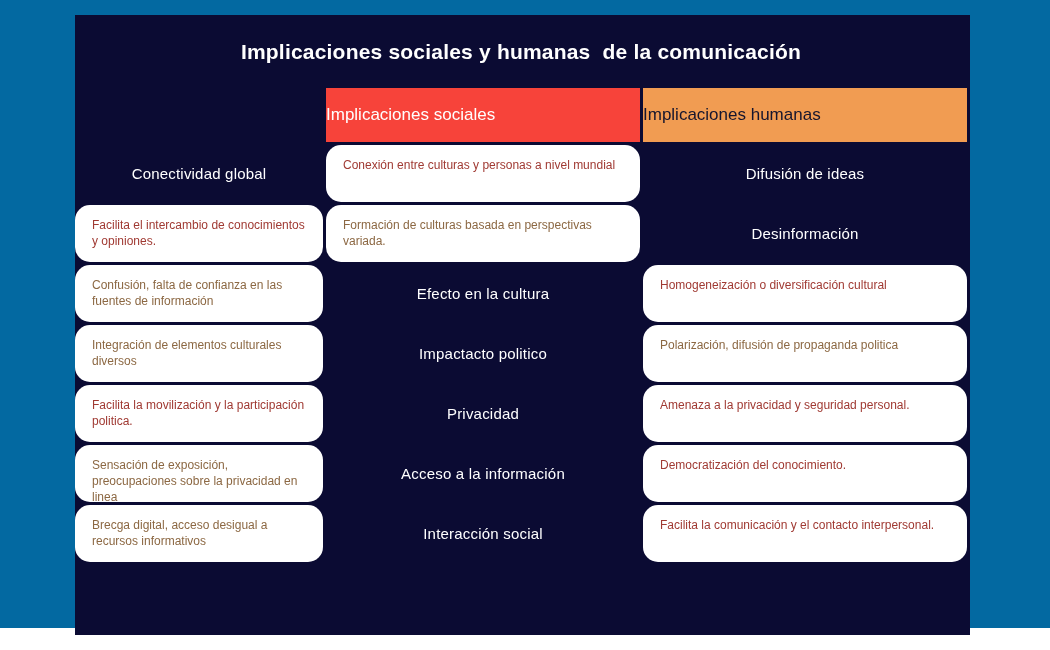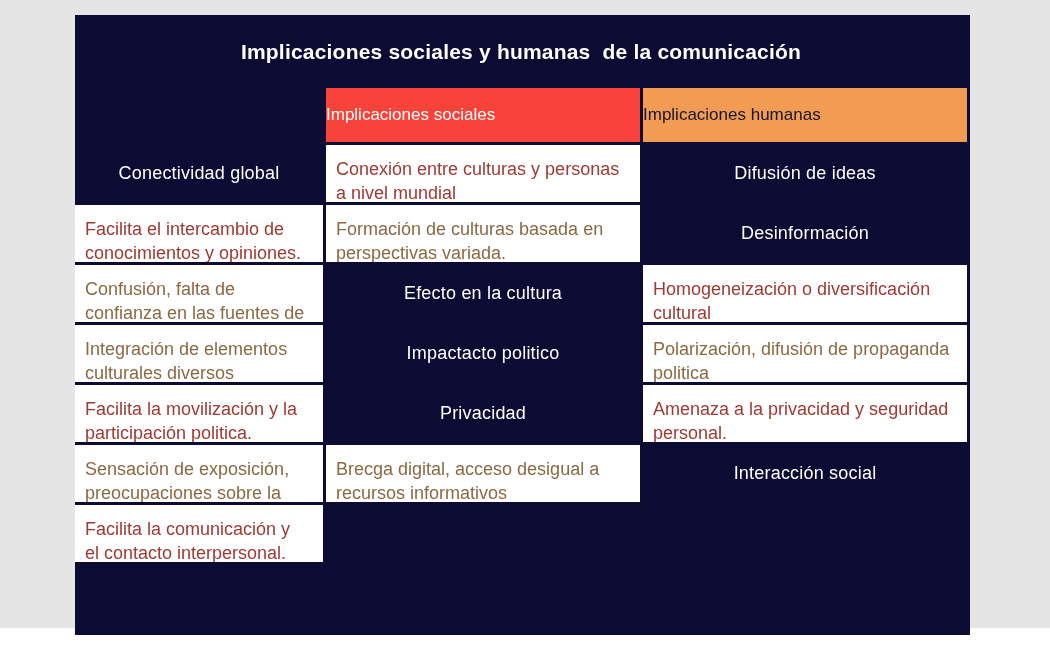--- a/index.html
+++ b/index.html
@@ -6,21 +6,21 @@
     --navy:#0b0b33;
     --red:#f7433a;
     --orange:#f19c52;
     --social-text:#a03a33;
     --human-text:#8c6843;
     --cell-bg:#ffffff;
   }
   *{margin:0;padding:0;box-sizing:border-box;}
   html,body{width:1050px;height:650px;background:#ffffff;overflow:hidden;
     font-family:"Liberation Sans","DejaVu Sans",sans-serif;}
-  .page{position:relative;width:1050px;height:628px;background:#e5e5e5;}
+  .page{position:relative;width:1050px;height:628px;background:#0369a1;}
   .table-card{
     position:absolute;left:75px;top:15px;width:895px;height:620px;
     background:var(--navy);
     padding:0 3px 13px 0;
   }
   .title-bar{
     height:73px;display:flex;align-items:center;justify-content:center;
   }
   .title{
     color:#ffffff;font-size:21px;font-weight:700;letter-spacing:.2px;
@@ -38,27 +38,27 @@
   .corner{background:var(--navy);}
   .head{
     display:flex;align-items:center;
     font-size:17px;font-weight:500;
   }
   .social-head{background:var(--red);color:#ffffff;}
   .human-head{background:var(--orange);color:#15152e;}
   .label{
     background:var(--navy);color:#ffffff;
     display:flex;align-items:center;justify-content:center;
-    text-align:center;font-size:18px;font-weight:400;letter-spacing:.2px;
+    text-align:center;font-size:15px;font-weight:400;letter-spacing:.2px;
     padding:0 5px;
   }
   .body{
     background:var(--cell-bg);
-    padding:12px 14px 6px 10px;
-    font-size:18px;line-height:1.35;
+    padding:12px 14px 6px 17px;
+    font-size:12px;line-height:1.35;border-radius:15px;
   }
   .social{color:var(--social-text);}
   .human{color:var(--human-text);}
 </style>
 </head>
 <body>
 
 <div class="page">
   <div class="table-card">
     <div class="title-bar">
@@ -84,19 +84,21 @@
   <div class="cell body human">Integración de elementos culturales diversos</div>
 
   <div class="cell label">Impactacto politico</div>
   <div class="cell body human">Polarización, difusión de propaganda politica</div>
   <div class="cell body social">Facilita la movilización y la participación politica.</div>
 
   <div class="cell label">Privacidad</div>
   <div class="cell body social">Amenaza a la privacidad y seguridad personal.</div>
   <div class="cell body human">Sensación de exposición, preocupaciones sobre la privacidad en linea</div>
 
+  <div class="cell label">Acceso a la información</div>
+  <div class="cell body social">Democratización del conocimiento.</div>
   <div class="cell body human">Brecga digital, acceso desigual a recursos informativos</div>
 
   <div class="cell label">Interacción social</div>
   <div class="cell body social">Facilita la comunicación y el contacto interpersonal.</div>
 </div>
   </div>
 </div>
 
 </body></html>

